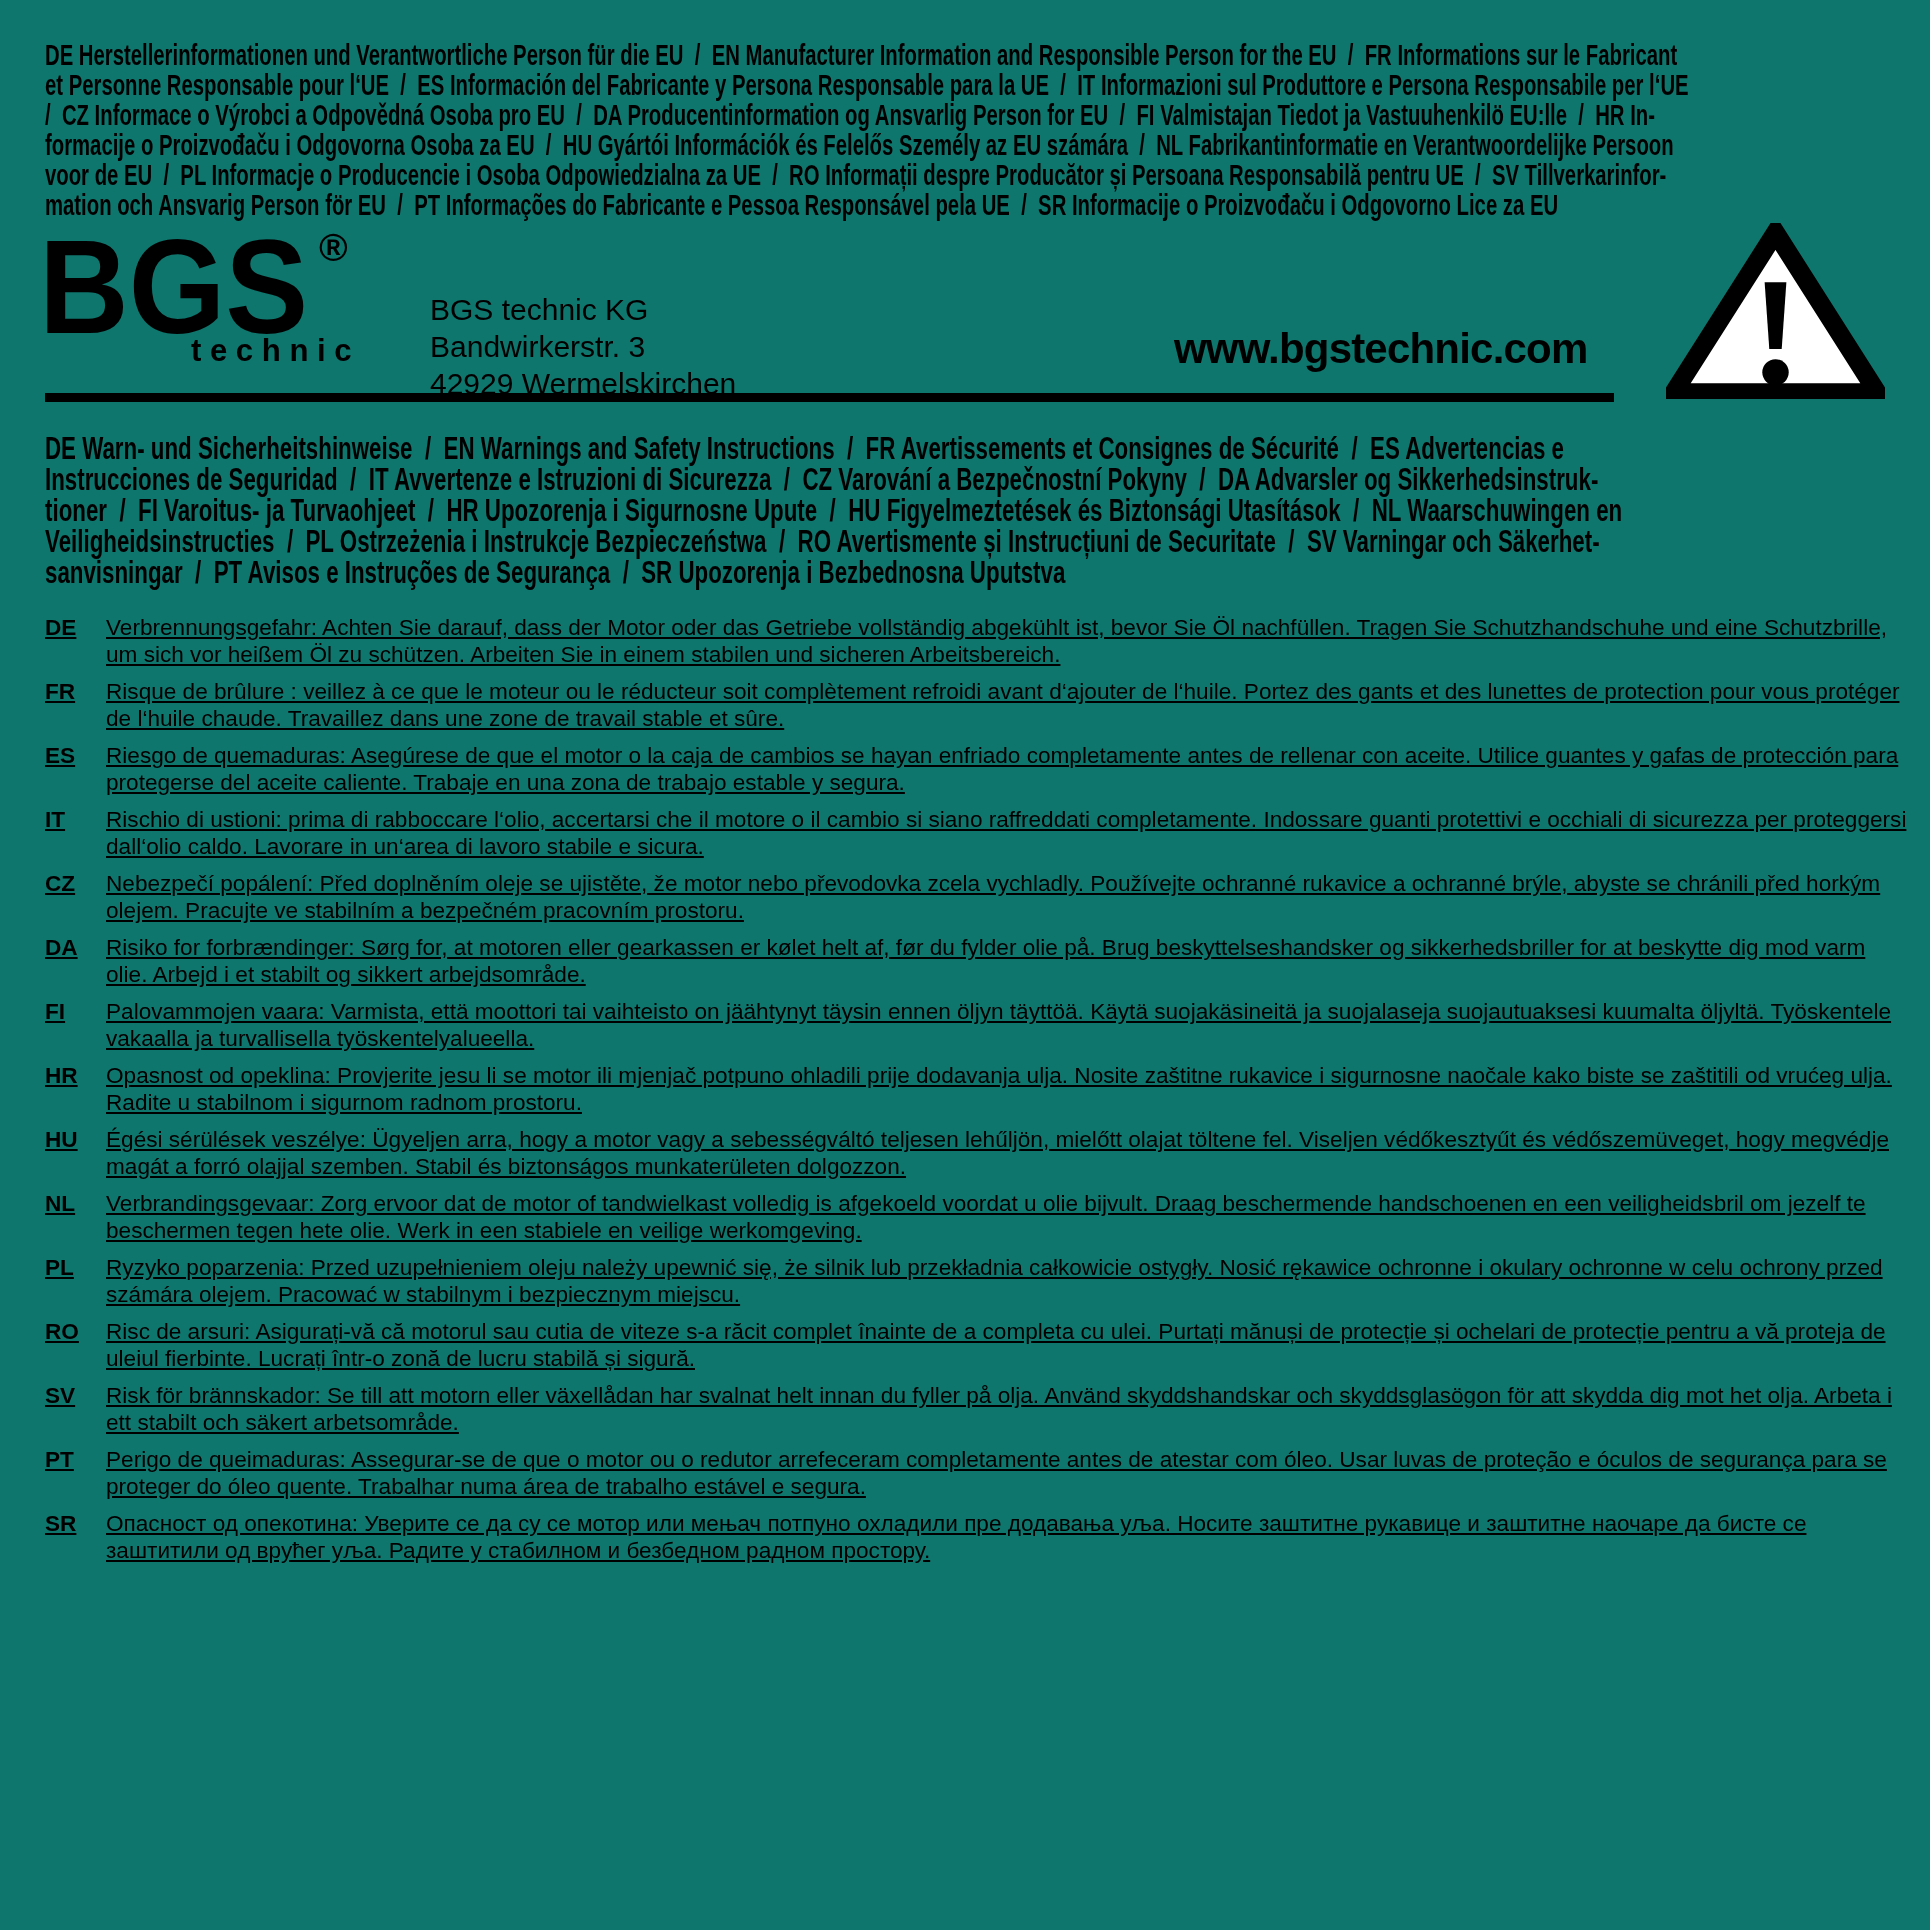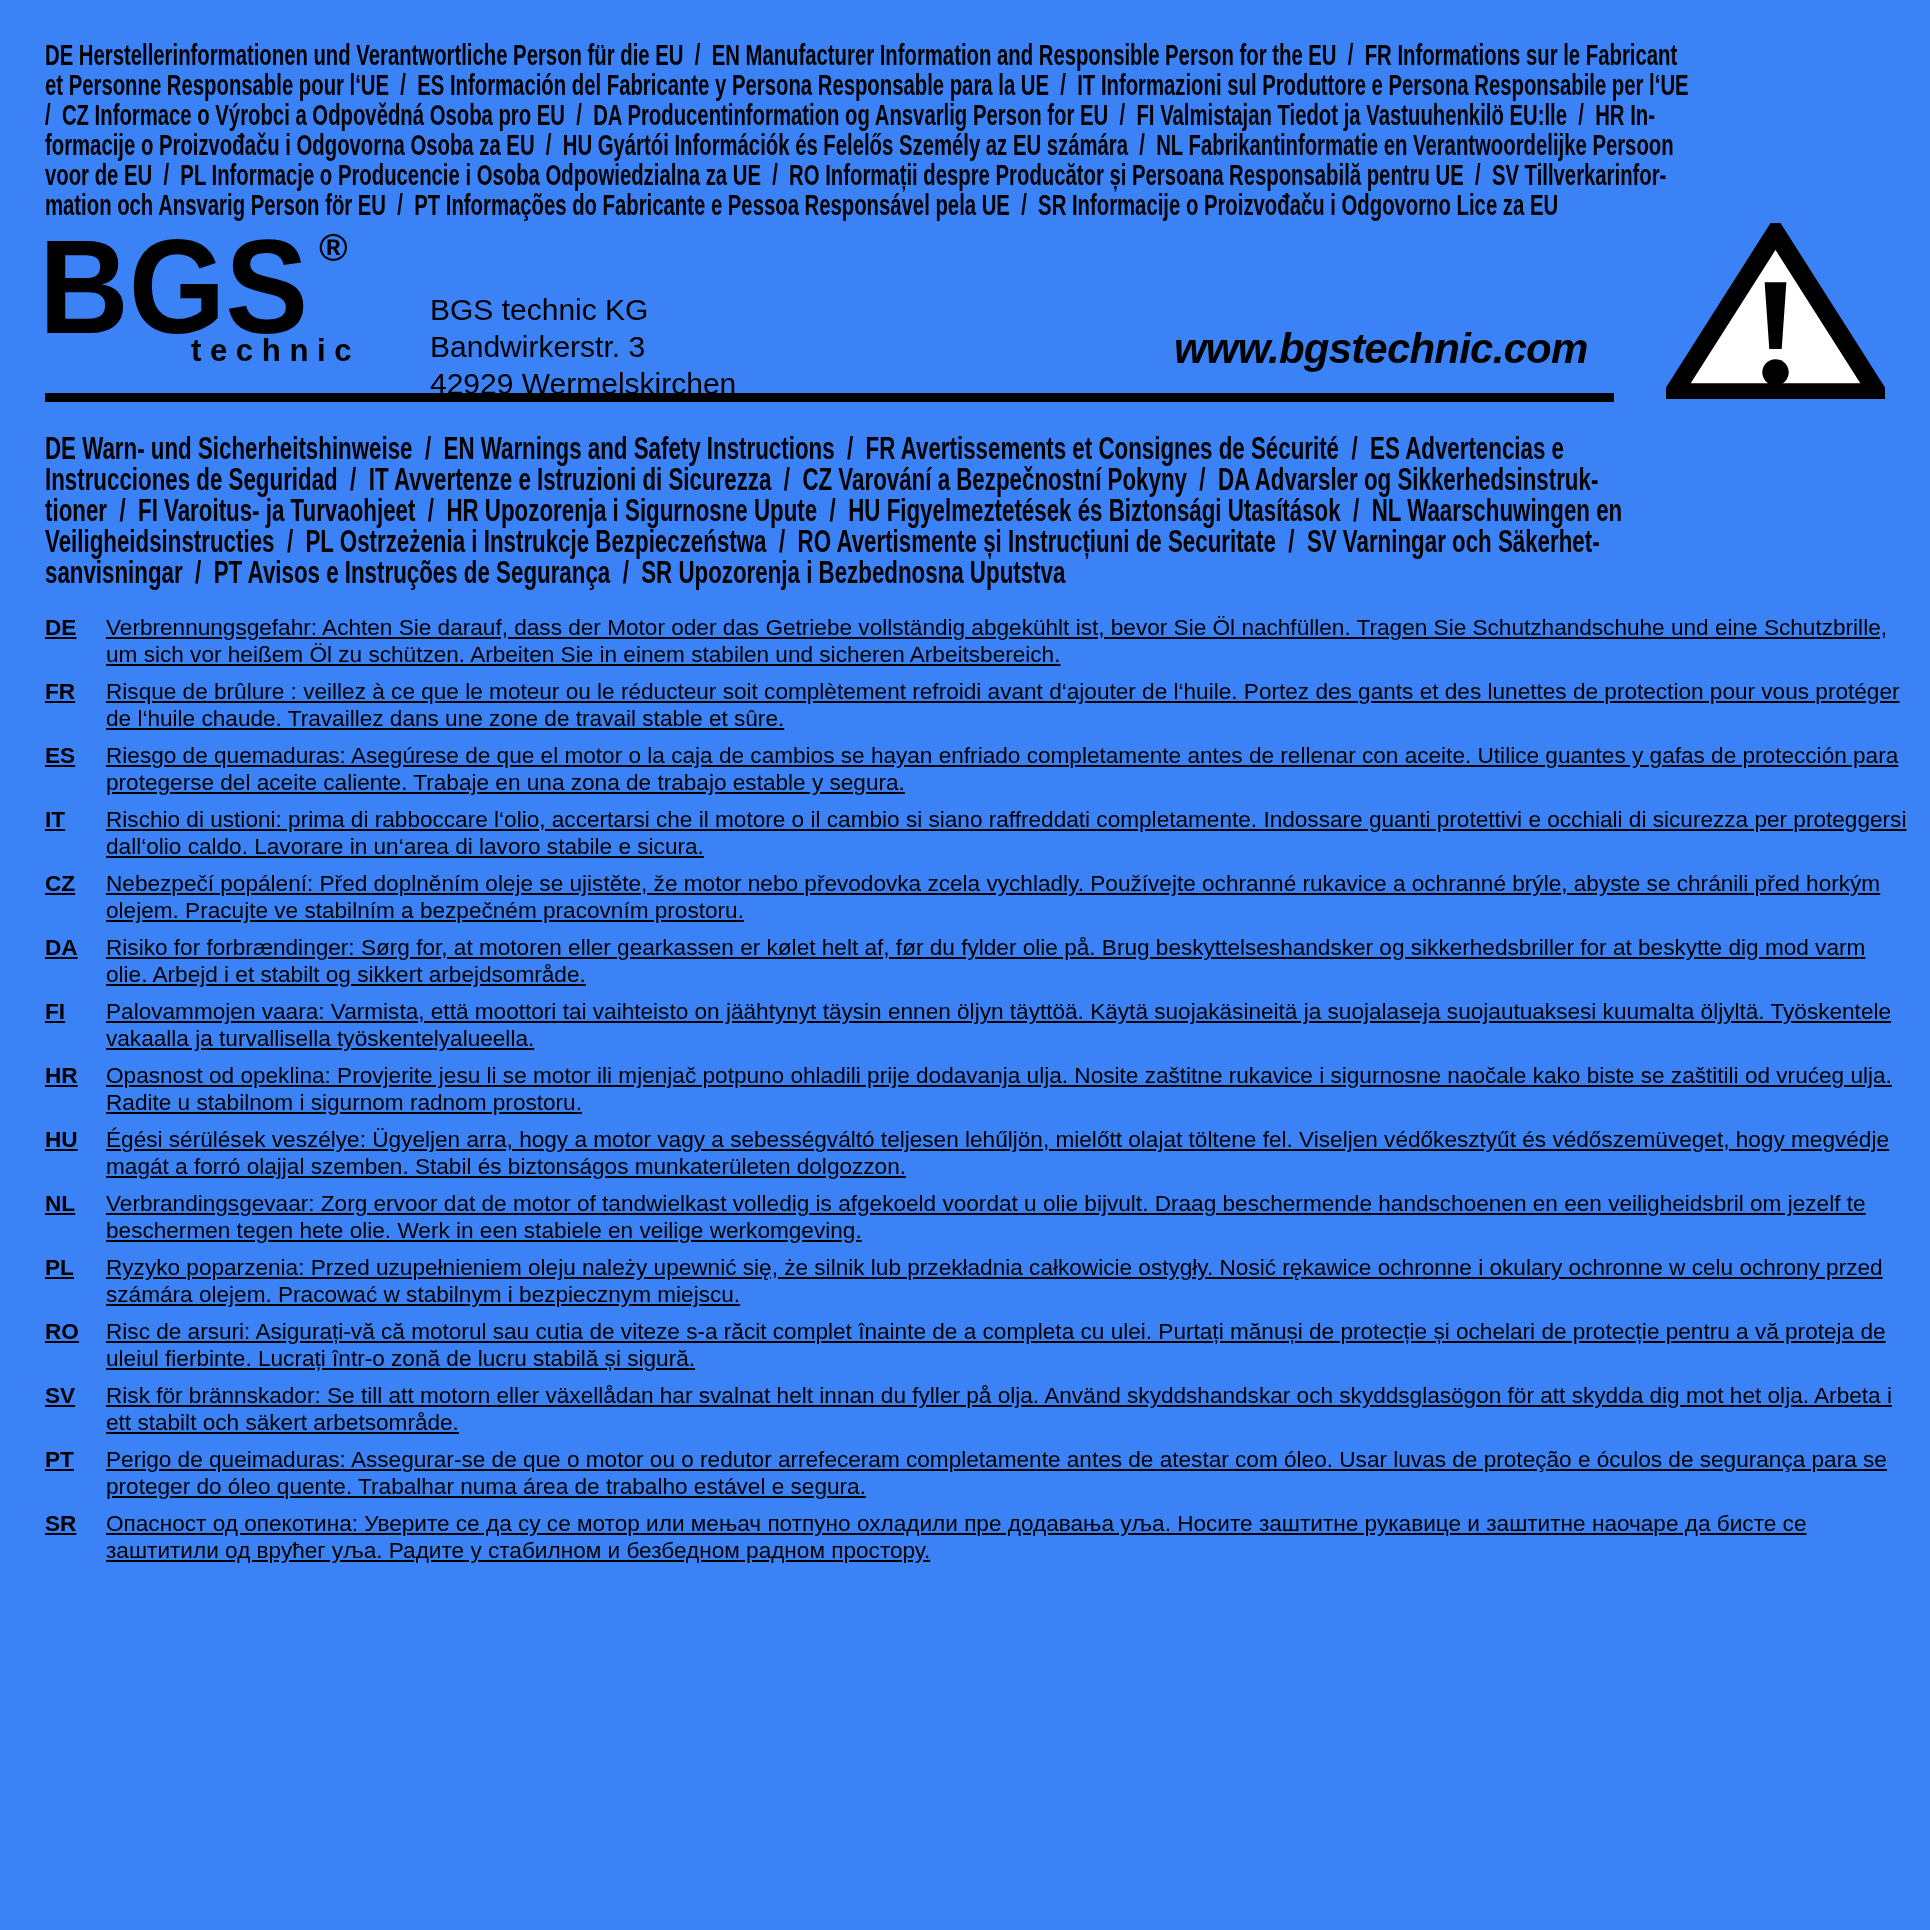--- a/index.html
+++ b/index.html
@@ -1,36 +1,36 @@
 <!DOCTYPE html>
 <html style="font-size:12.5px"><head>
 <meta charset="utf-8">
 <style>
   html,body{margin:0;padding:0;background:#ffffff;}
   .page{
-    position:relative;width:1930px;height:1930px;background:#3b82f6;
+    position:relative;width:1930px;height:1930px;background:#0f766e;
     font-family:"Liberation Sans",sans-serif;color:#000;overflow:hidden;
   }
   
   .hdr-manu{
     position:absolute;left:45px;top:40px;
     font-weight:bold;font-size:29px;line-height:30px;
     transform:scaleX(0.70);transform-origin:0 0;
   }
   .hdr-safety{
     position:absolute;left:45px;top:433px;
     font-weight:bold;font-size:31px;line-height:31px;
     transform:scaleX(0.72);transform-origin:0 0;
   }
   .hline{white-space:pre;}
   
   .logo-wrap{position:absolute;left:45px;top:224px;width:310px;height:140px;}
   .addr{position:absolute;left:430px;top:263px;font-size:30px;line-height:37px;margin-top:28px;}
   .contact{position:absolute;left:819px;top:263px;font-size:30px;line-height:37px;}
-  .website{position:absolute;left:1174px;top:325px;font-size:42px;font-weight:bold;letter-spacing:-0.8px;font-style:italic;}
+  .website{position:absolute;left:1174px;top:325px;font-size:42px;font-weight:bold;letter-spacing:-0.8px;}
   .rule{position:absolute;left:45px;top:393px;width:1569px;height:9.3px;background:#000;}
   .tri-wrap{position:absolute;left:1666px;top:223px;width:219px;height:176px;}
   
   .warnings{position:absolute;left:45px;top:615px;width:1862px;font-size:22.6px;line-height:26.5px;text-decoration:underline;}
   .witem{display:flex;margin-bottom:11px;}
   .wcode{flex:0 0 61px;width:61px;font-weight:bold;}
   .wtext{flex:1;}
 </style>
 </head>
 <body>

